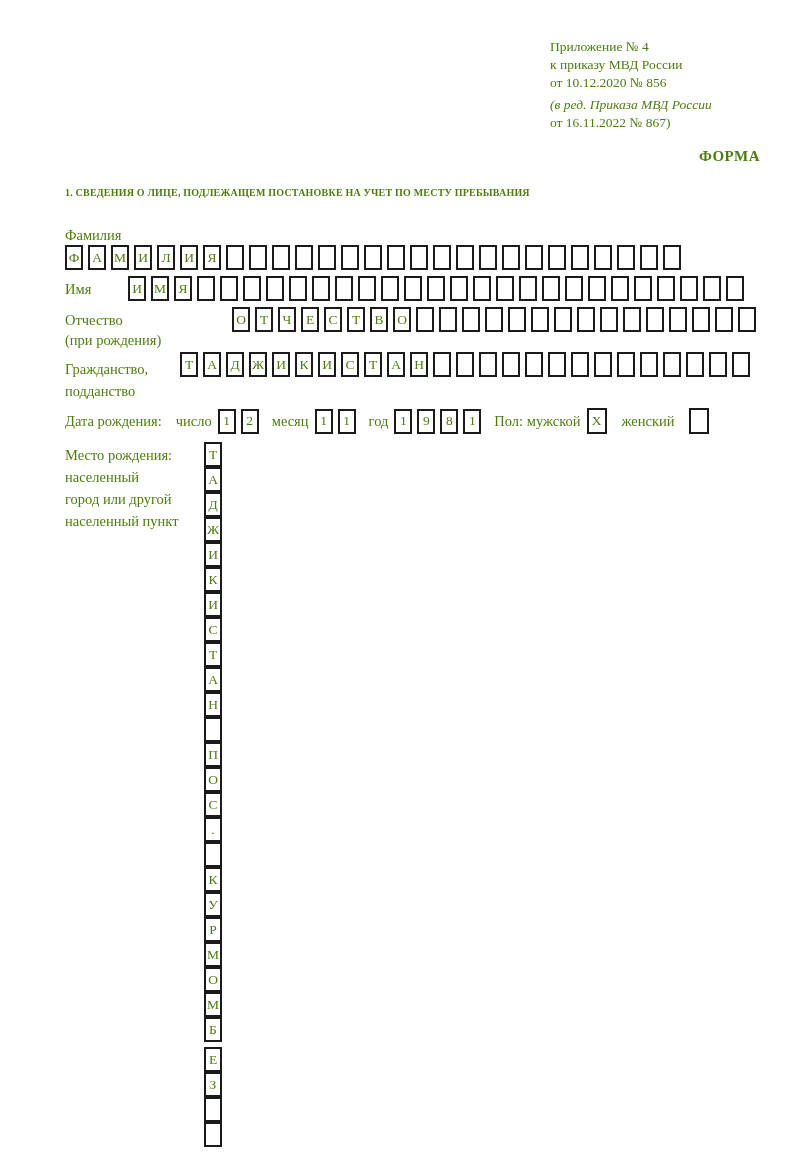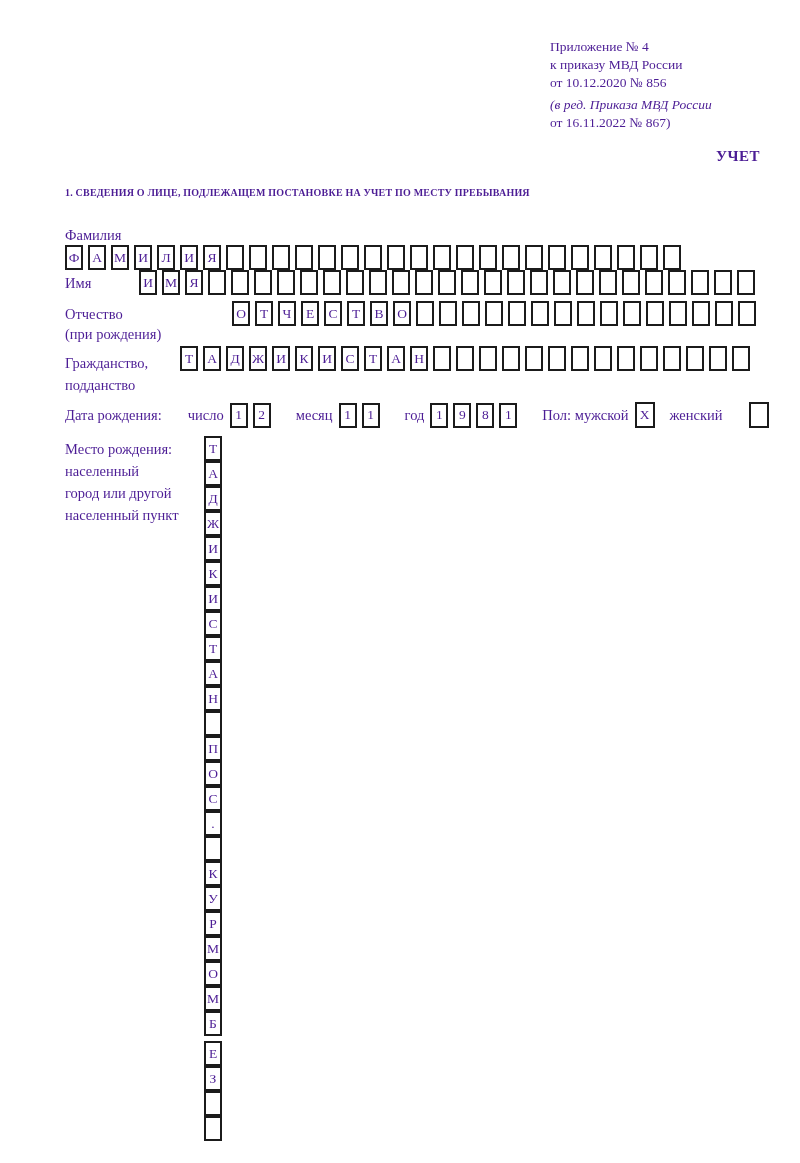--- a/index.html
+++ b/index.html
@@ -1,48 +1,48 @@
 <!DOCTYPE html>
 <html><head>
 <meta charset="utf-8">
 <style>
   html,body{margin:0;padding:0;background:#888;}
   .page{width:800px;height:1163px;background:#fff;position:relative;overflow:hidden;
-        font-family:"Liberation Serif","DejaVu Serif",serif;color:#4c1d95;}
+        font-family:"Liberation Serif","DejaVu Serif",serif;color:#4d7c0f;}
   .inner{padding:38px 30px 0 65px;}
   .appendix{margin-left:485px;font-size:13.5px;line-height:18px;}
   .appendix .rev{margin-top:4px;font-style:italic;}
   .forma{margin-top:16px;text-align:right;padding-right:10px;font-size:15px;font-weight:bold;letter-spacing:.5px;}
   .title{margin-top:16px;text-align:center;font-size:15px;font-weight:bold;line-height:22px;}
   .t-underline{display:inline-block;width:58px;border-bottom:2px solid #333;margin-left:10px;}
   .sect{margin-top:22px;font-size:10px;font-weight:bold;letter-spacing:.2px;}
   .frow{display:flex;align-items:flex-start;}
   .lbl{font-size:14.5px;line-height:20px;flex:0 0 auto;}
   .cells{display:flex;flex:0 0 auto;}
   .cell{width:18px;height:25px;box-sizing:border-box;border:2px solid #1b1b1b;margin-right:5px;
         display:flex;align-items:center;justify-content:center;font-size:13.5px;flex:0 0 auto;background:#fff;}
   .box .cell{width:20px;height:26px;}
   .dlab{font-size:14.5px;margin-right:6px;flex:0 0 auto;}
-  .gap10{margin-left:10px;}.gap8{margin-left:20px;}
+  .gap10{margin-left:10px;}.gap8{margin-left:8px;}
 </style>
 </head>
 <body>
 
 <div class="page">
  <div class="inner">
 
   <div class="appendix">
     <div>Приложение № 4</div>
     <div>к приказу МВД России</div>
     <div>от 10.12.2020 № 856</div>
     <div class="rev">(в ред. Приказа МВД России</div>
     <div>от 16.11.2022 № 867)</div>
   </div>
 
-  <div class="forma">УЧЕТ</div>
+  <div class="forma">ФОРМА</div>
 
 
   <div class="sect">1. СВЕДЕНИЯ О ЛИЦЕ, ПОДЛЕЖАЩЕМ ПОСТАНОВКЕ НА УЧЕТ ПО МЕСТУ ПРЕБЫВАНИЯ</div>
 
   <div class="frow" style="margin-top:24px;flex-direction:column;">
     <span class="lbl" style="width:63px;margin-top:3px;">Фамилия</span>
     <span class="cells">
           <span class="cell">Ф</span>
           <span class="cell">А</span>
           <span class="cell">М</span>
@@ -66,21 +66,21 @@
           <span class="cell"></span>
           <span class="cell"></span>
           <span class="cell"></span>
           <span class="cell"></span>
           <span class="cell"></span>
           <span class="cell"></span>
           <span class="cell"></span>
         </span>
   </div>
 
-  <div class="frow" style="gap:11px;">
+  <div class="frow" style="margin-top:6px;">
     <span class="lbl" style="width:63px;margin-top:3px;">Имя</span>
     <span class="cells">
           <span class="cell">И</span>
           <span class="cell">М</span>
           <span class="cell">Я</span>
           <span class="cell"></span>
           <span class="cell"></span>
           <span class="cell"></span>
           <span class="cell"></span>
           <span class="cell"></span>

